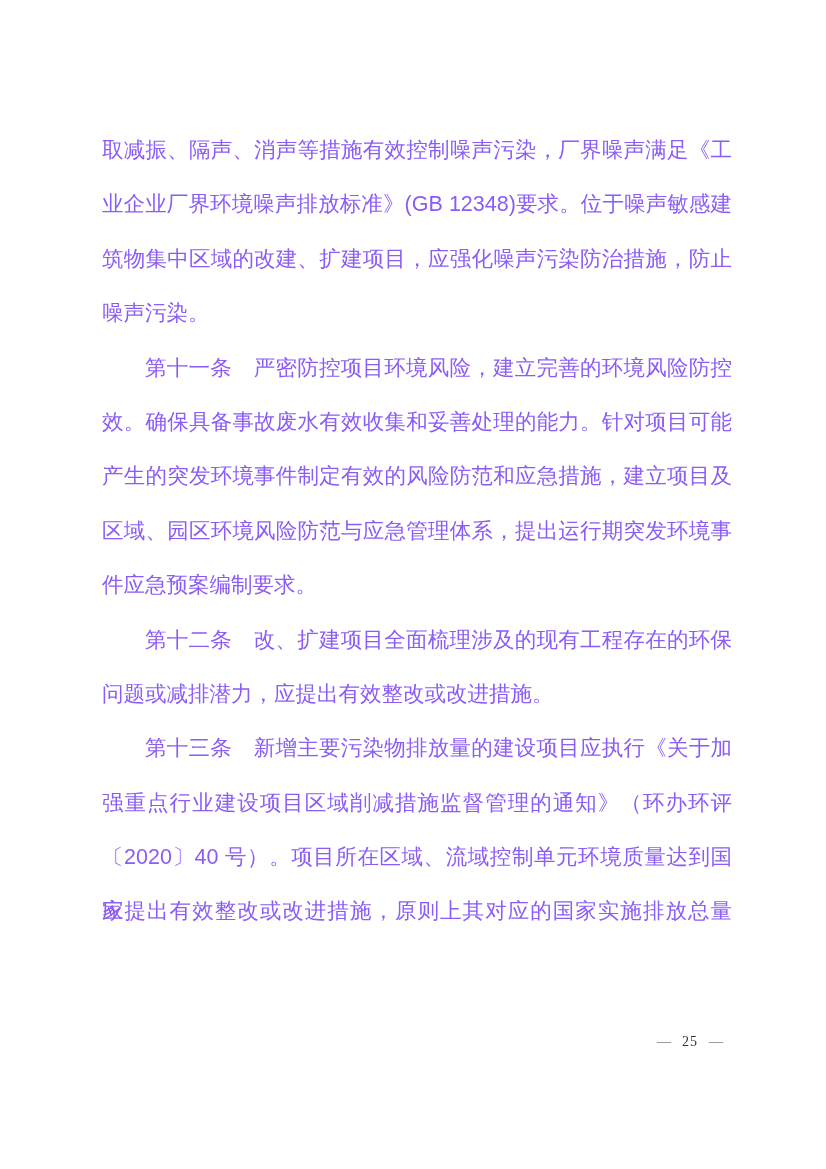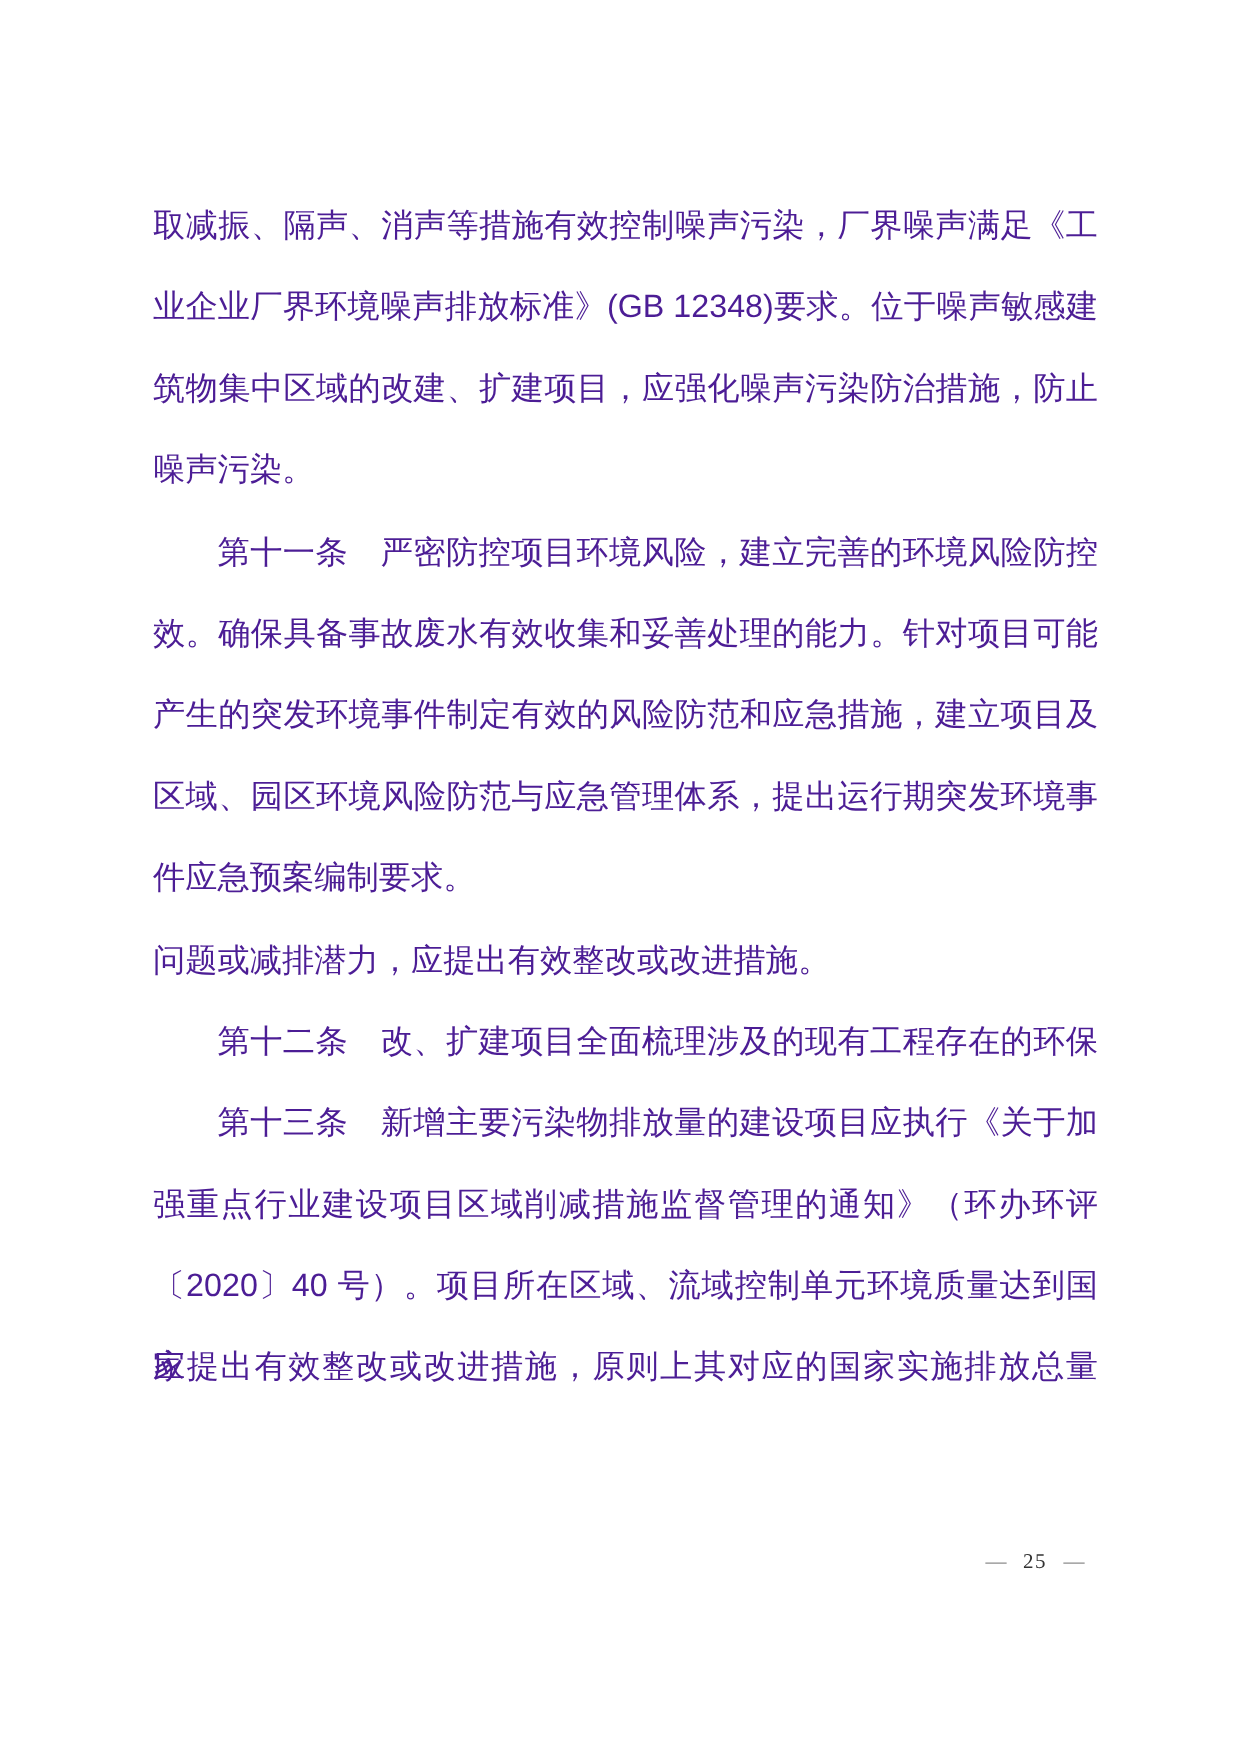--- a/index.html
+++ b/index.html
@@ -15,21 +15,21 @@
     overflow: hidden;
   }
   .text-block {
     position: absolute;
     left: 102px;
     top: 123px;
     width: 630px;
     font-family: "Liberation Sans", "DejaVu Sans", sans-serif;
     font-size: 21.5px;
     line-height: 54.4px;
-    color: #4c1d95;
+    color: #8b5cf6;
     font-weight: 400;
   }
   .line {
     text-align: justify;
     text-align-last: justify;
     height: 54.4px;
     overflow: visible;
   }
   .line.indent {
     padding-left: 43px;
@@ -63,22 +63,22 @@
   <main class="text-block">
     <div class="line">取减振、隔声、消声等措施有效控制噪声污染，厂界噪声满足《工</div>
     <div class="line">业企业厂界环境噪声排放标准》(GB 12348)要求。位于噪声敏感建</div>
     <div class="line">筑物集中区域的改建、扩建项目，应强化噪声污染防治措施，防止</div>
     <div class="line para-end">噪声污染。</div>
     <div class="line indent">第十一条　严密防控项目环境风险，建立完善的环境风险防控</div>
     <div class="line">效。确保具备事故废水有效收集和妥善处理的能力。针对项目可能</div>
     <div class="line">产生的突发环境事件制定有效的风险防范和应急措施，建立项目及</div>
     <div class="line">区域、园区环境风险防范与应急管理体系，提出运行期突发环境事</div>
     <div class="line para-end">件应急预案编制要求。</div>
+    <div class="line indent">第十二条　改、扩建项目全面梳理涉及的现有工程存在的环保</div>
     <div class="line para-end">问题或减排潜力，应提出有效整改或改进措施。</div>
-    <div class="line indent">第十二条　改、扩建项目全面梳理涉及的现有工程存在的环保</div>
     <div class="line indent">第十三条　新增主要污染物排放量的建设项目应执行《关于加</div>
     <div class="line">强重点行业建设项目区域削减措施监督管理的通知》（环办环评</div>
     <div class="line">〔2020〕40 号）。项目所在区域、流域控制单元环境质量达到国家</div>
     <div class="line">应提出有效整改或改进措施，原则上其对应的国家实施排放总量</div>
   </main>
 
   <footer class="page-footer">
     <span class="footer-dash">—</span><span class="page-number">25</span><span class="footer-dash">—</span>
   </footer>
 

